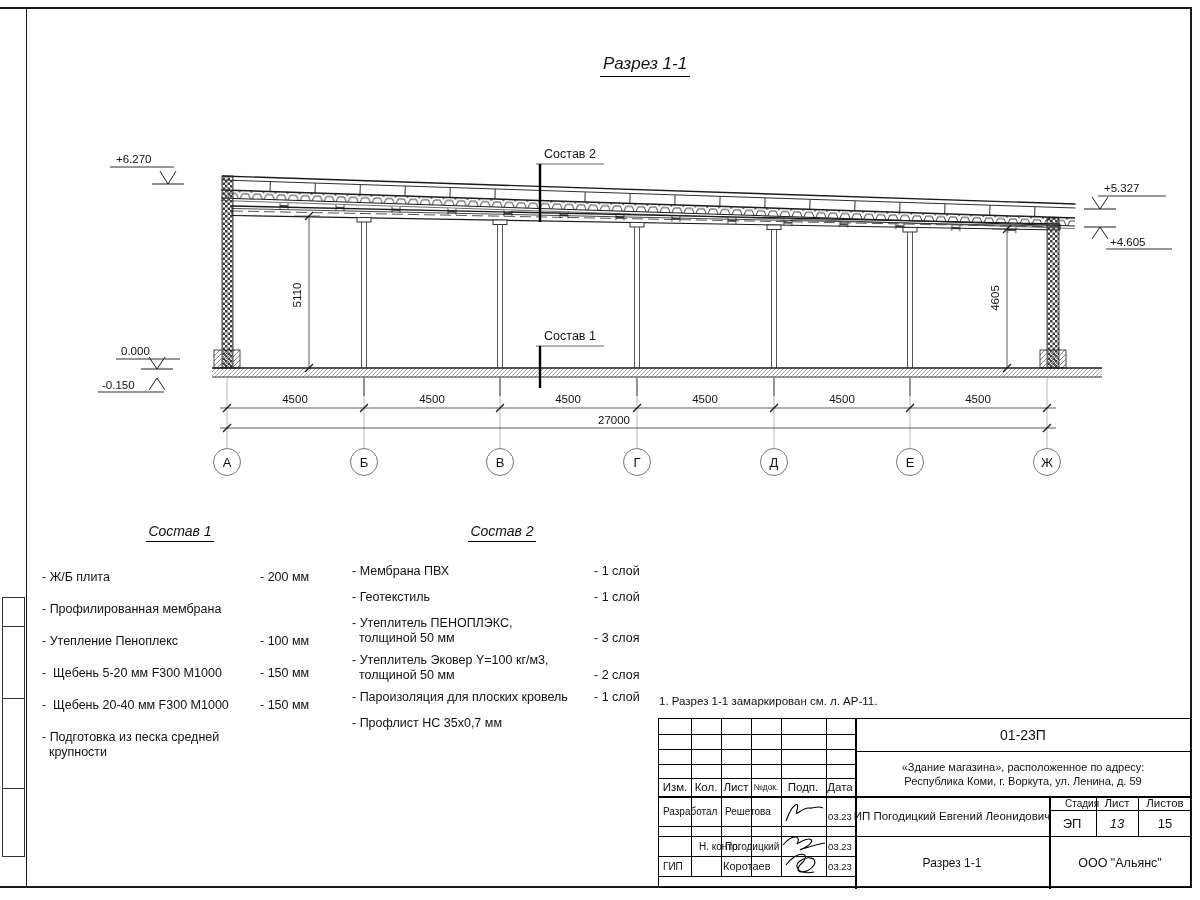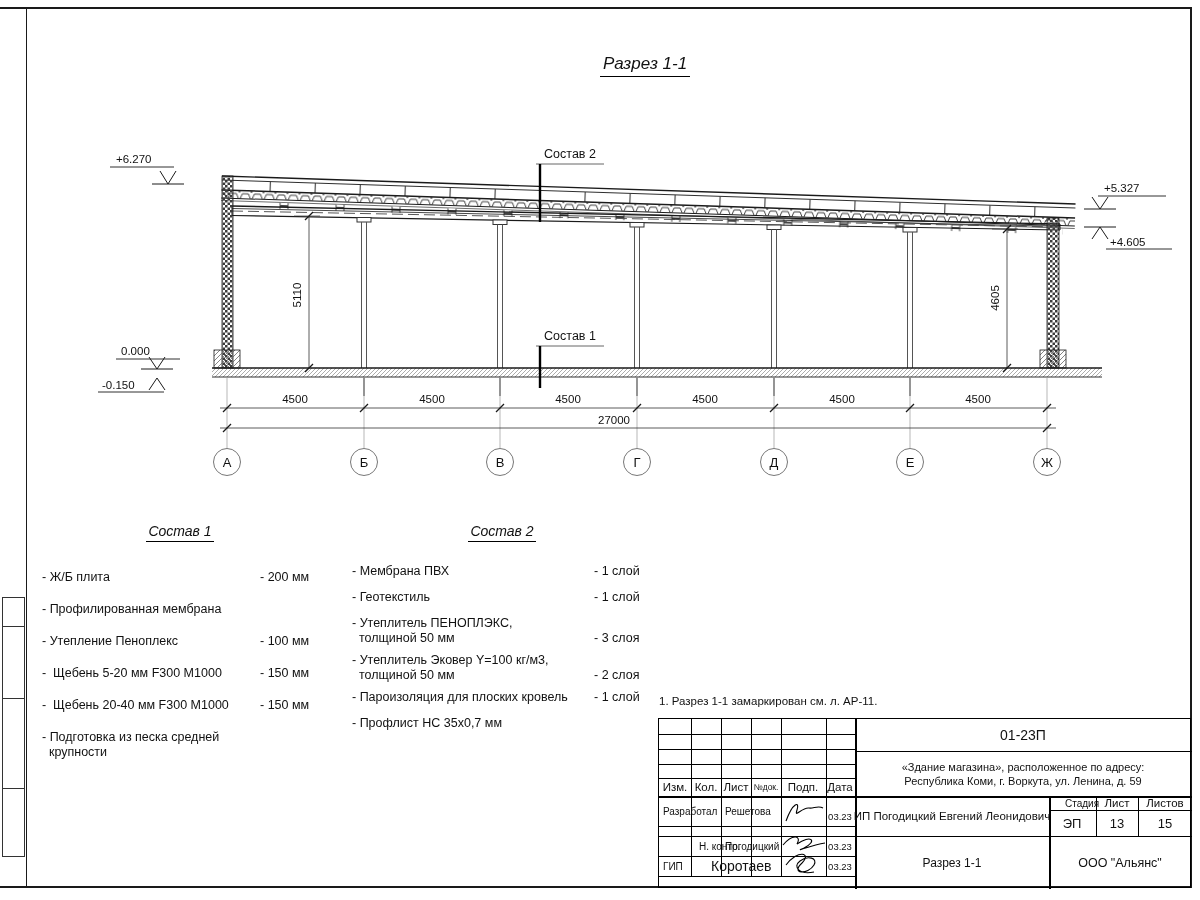--- a/index.html
+++ b/index.html
@@ -349,36 +349,36 @@
   <div class="tb-t" style="left:144px;top:68px;font-size:11.5px;">Подп.</div>
   <div class="tb-t" style="left:181px;top:68px;font-size:11.5px;">Дата</div>
 
   <div class="tb-l" style="left:4px;top:92px;font-size:10px;">Разработал</div>
   <div class="tb-l" style="left:66px;top:92px;font-size:10px;">Решетова</div>
   <div class="tb-t" style="left:181px;top:97px;font-size:9.5px;">03.23</div>
   <div class="tb-l" style="left:4px;top:127px;font-size:10px;padding-left:36px;">Н. контр.</div>
   <div class="tb-l" style="left:66px;top:127px;font-size:10px;">Погодицкий</div>
   <div class="tb-t" style="left:181px;top:127px;font-size:9.5px;">03.23</div>
   <div class="tb-l" style="left:4px;top:147px;font-size:10px;">ГИП</div>
-  <div class="tb-l" style="left:52px;top:147px;font-size:14px;">Коротаев</div>
+  <div class="tb-l" style="left:64px;top:147px;font-size:11px;">Коротаев</div>
   <div class="tb-t" style="left:181px;top:147px;font-size:9.5px;">03.23</div>
 
   <svg class="abs" style="left:124px;top:80px;" width="42" height="26" viewBox="0 0 42 26">
     <path d="M3,22 C10,3 17,2 14,11 C11,20 19,8 26,9 C30,10 35,6 40,9" fill="none" stroke="#000" stroke-width="1.1"></path>
   </svg>
   <svg class="abs" style="left:119px;top:112px;" width="50" height="46" viewBox="0 0 50 46">
     <path d="M5,14 C15,2 24,5 19,13 C33,3 40,10 26,17 C14,22 34,14 47,12" fill="none" stroke="#000" stroke-width="1.1"></path>
     <path d="M8,34 C20,18 34,22 24,32 C12,43 30,44 36,34 C40,27 30,24 22,30 C14,36 22,44 36,41" fill="none" stroke="#000" stroke-width="1.1"></path>
   </svg>
 
   <div class="tb-t" style="left:364px;top:16px;font-size:14px;">01-23П</div>
   <div class="tb-t" style="left:364px;top:48px;font-size:11px;">«Здание магазина», расположенное по адресу:</div>
   <div class="tb-t" style="left:364px;top:62px;font-size:11px;">Республика Коми, г. Воркута, ул. Ленина, д. 59</div>
   <div class="tb-t" style="left:293px;top:97px;font-size:11.5px;">ИП Погодицкий Евгений Леонидович</div>
   <div class="tb-t" style="left:293px;top:144px;font-size:12px;">Разрез 1-1</div>
   <div class="tb-t" style="left:413px;top:84px;font-size:10px;padding-left:20px;">Стадия</div>
   <div class="tb-t" style="left:458px;top:84px;font-size:11.5px;">Лист</div>
   <div class="tb-t" style="left:506px;top:84px;font-size:11.5px;">Листов</div>
   <div class="tb-t" style="left:413px;top:104px;font-size:13px;">ЭП</div>
-  <div class="tb-t" style="left:458px;top:104px;font-size:13px;">13</div>
+  <div class="tb-t" style="left:458px;top:104px;font-size:13px;font-style:italic;">13</div>
   <div class="tb-t" style="left:506px;top:104px;font-size:13px;">15</div>
   <div class="tb-t" style="left:461px;top:144px;font-size:12.5px;">ООО "Альянс"</div>
 </div>
 
 </body></html>

